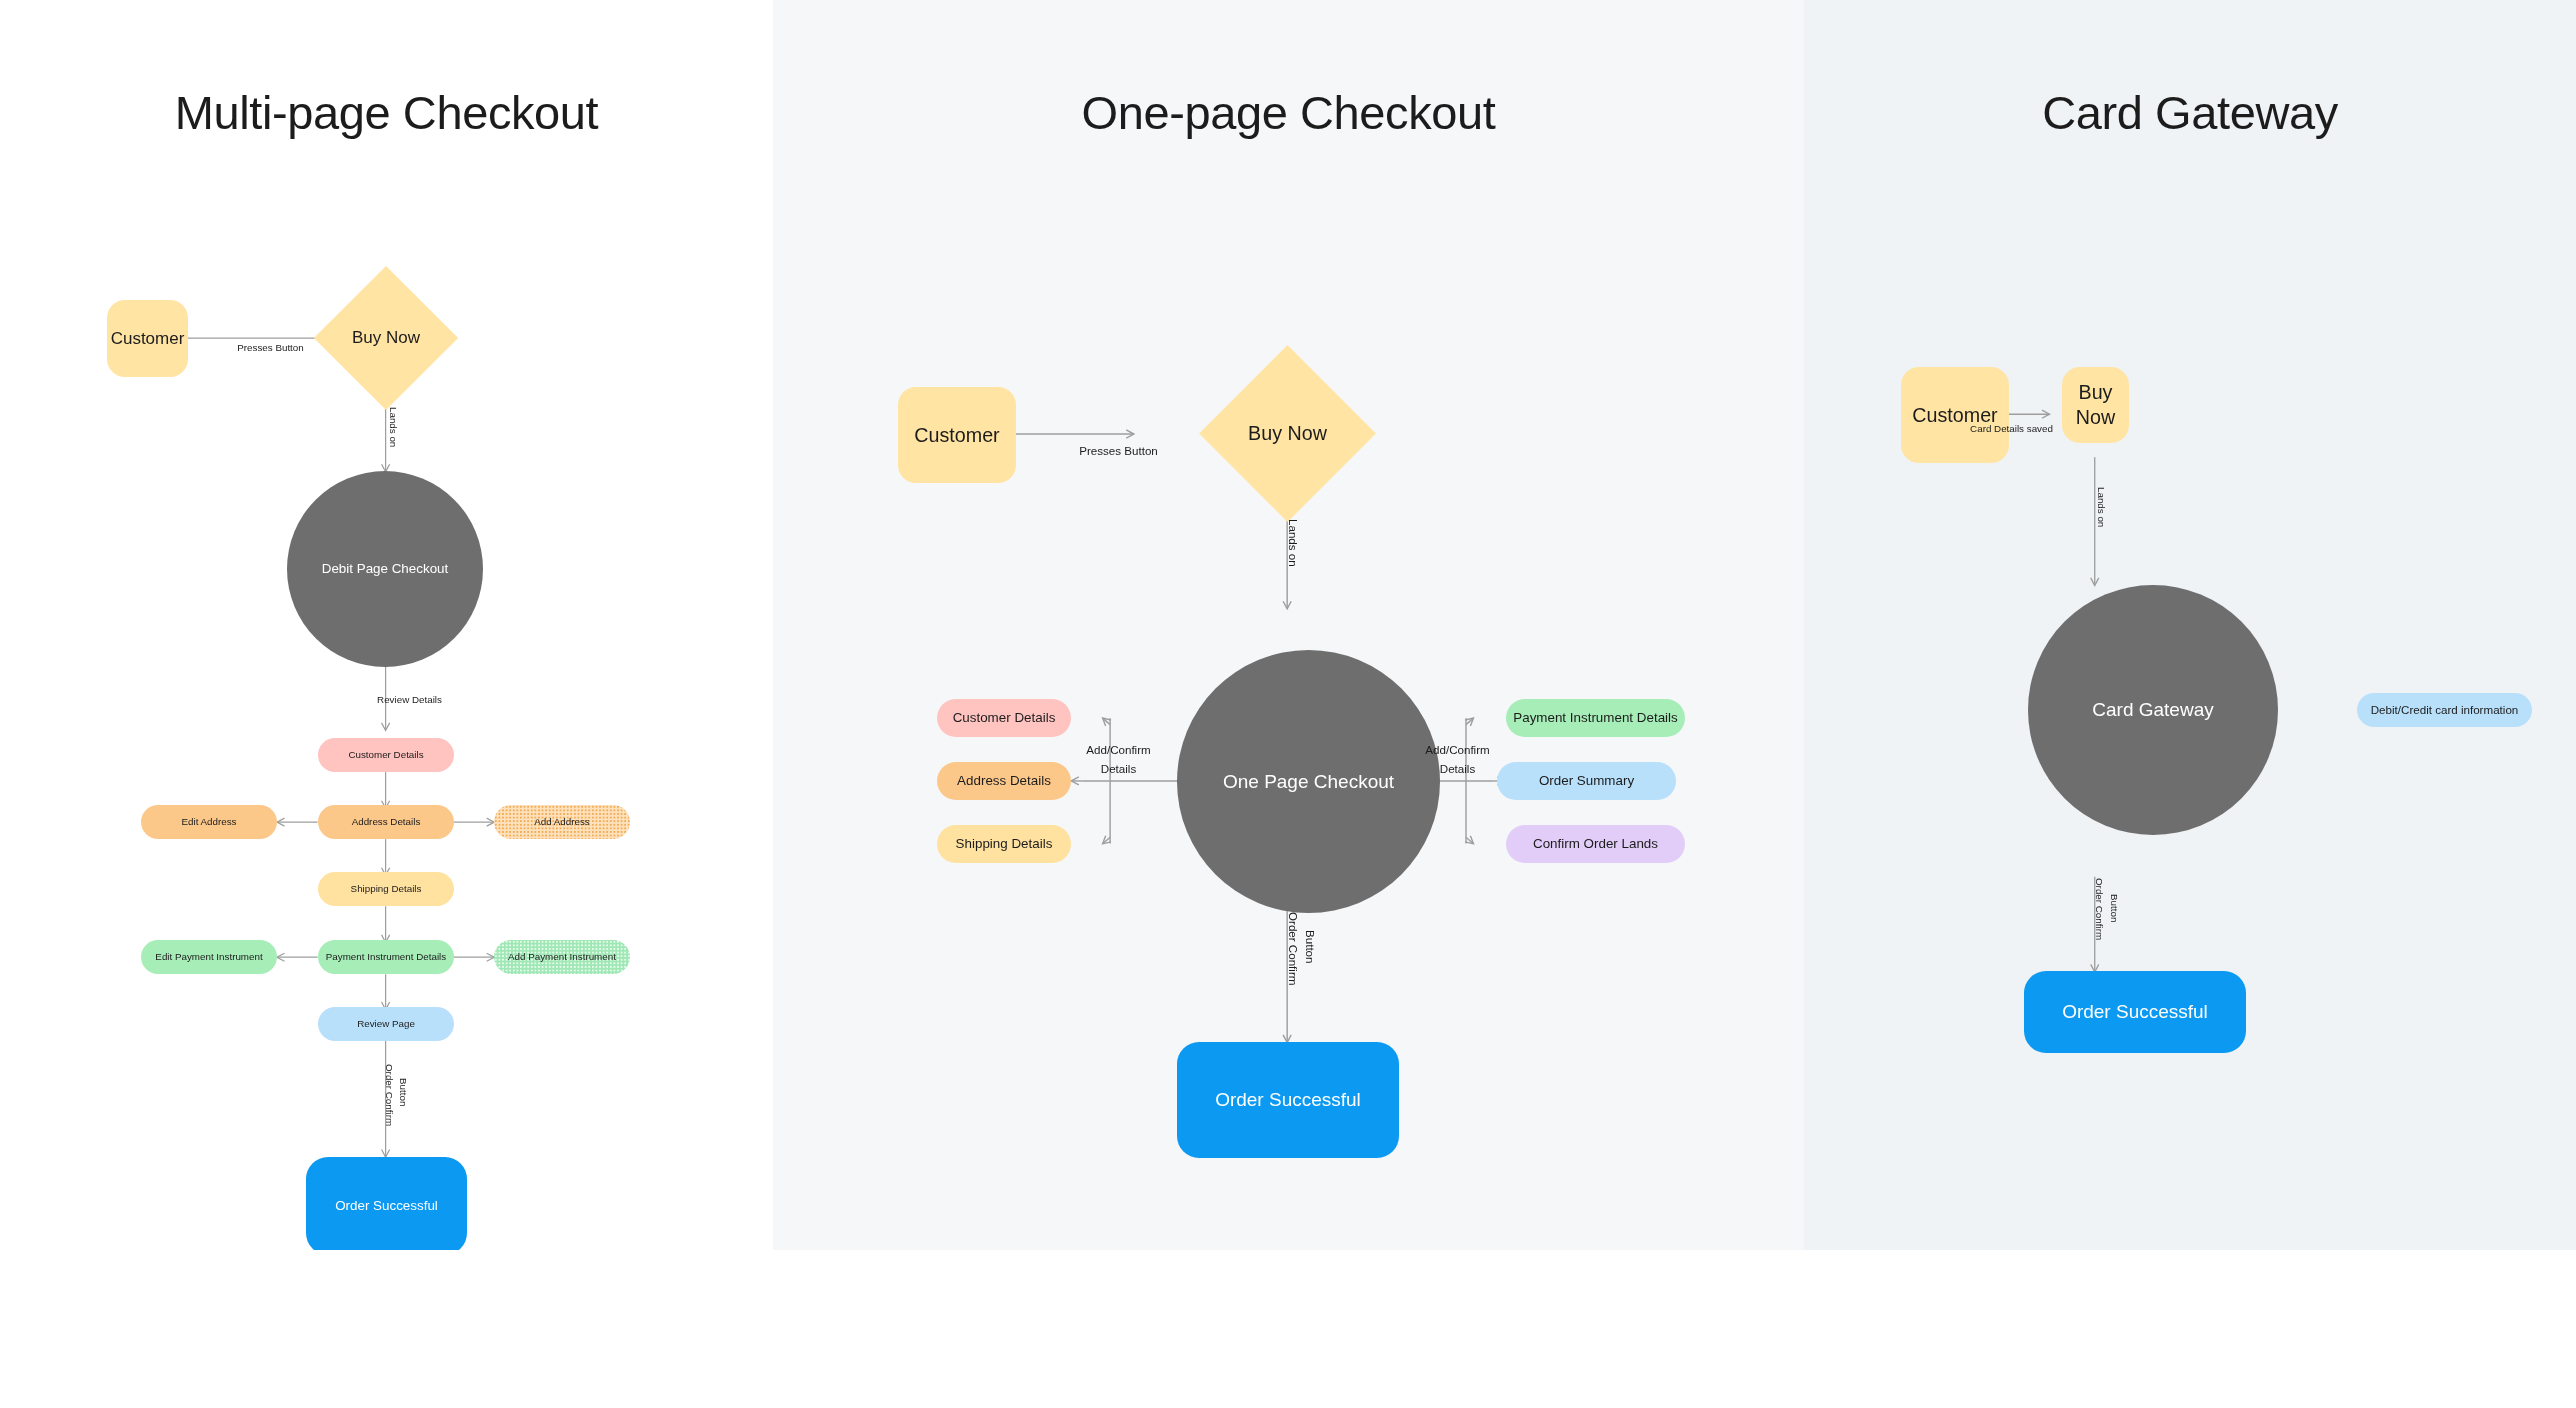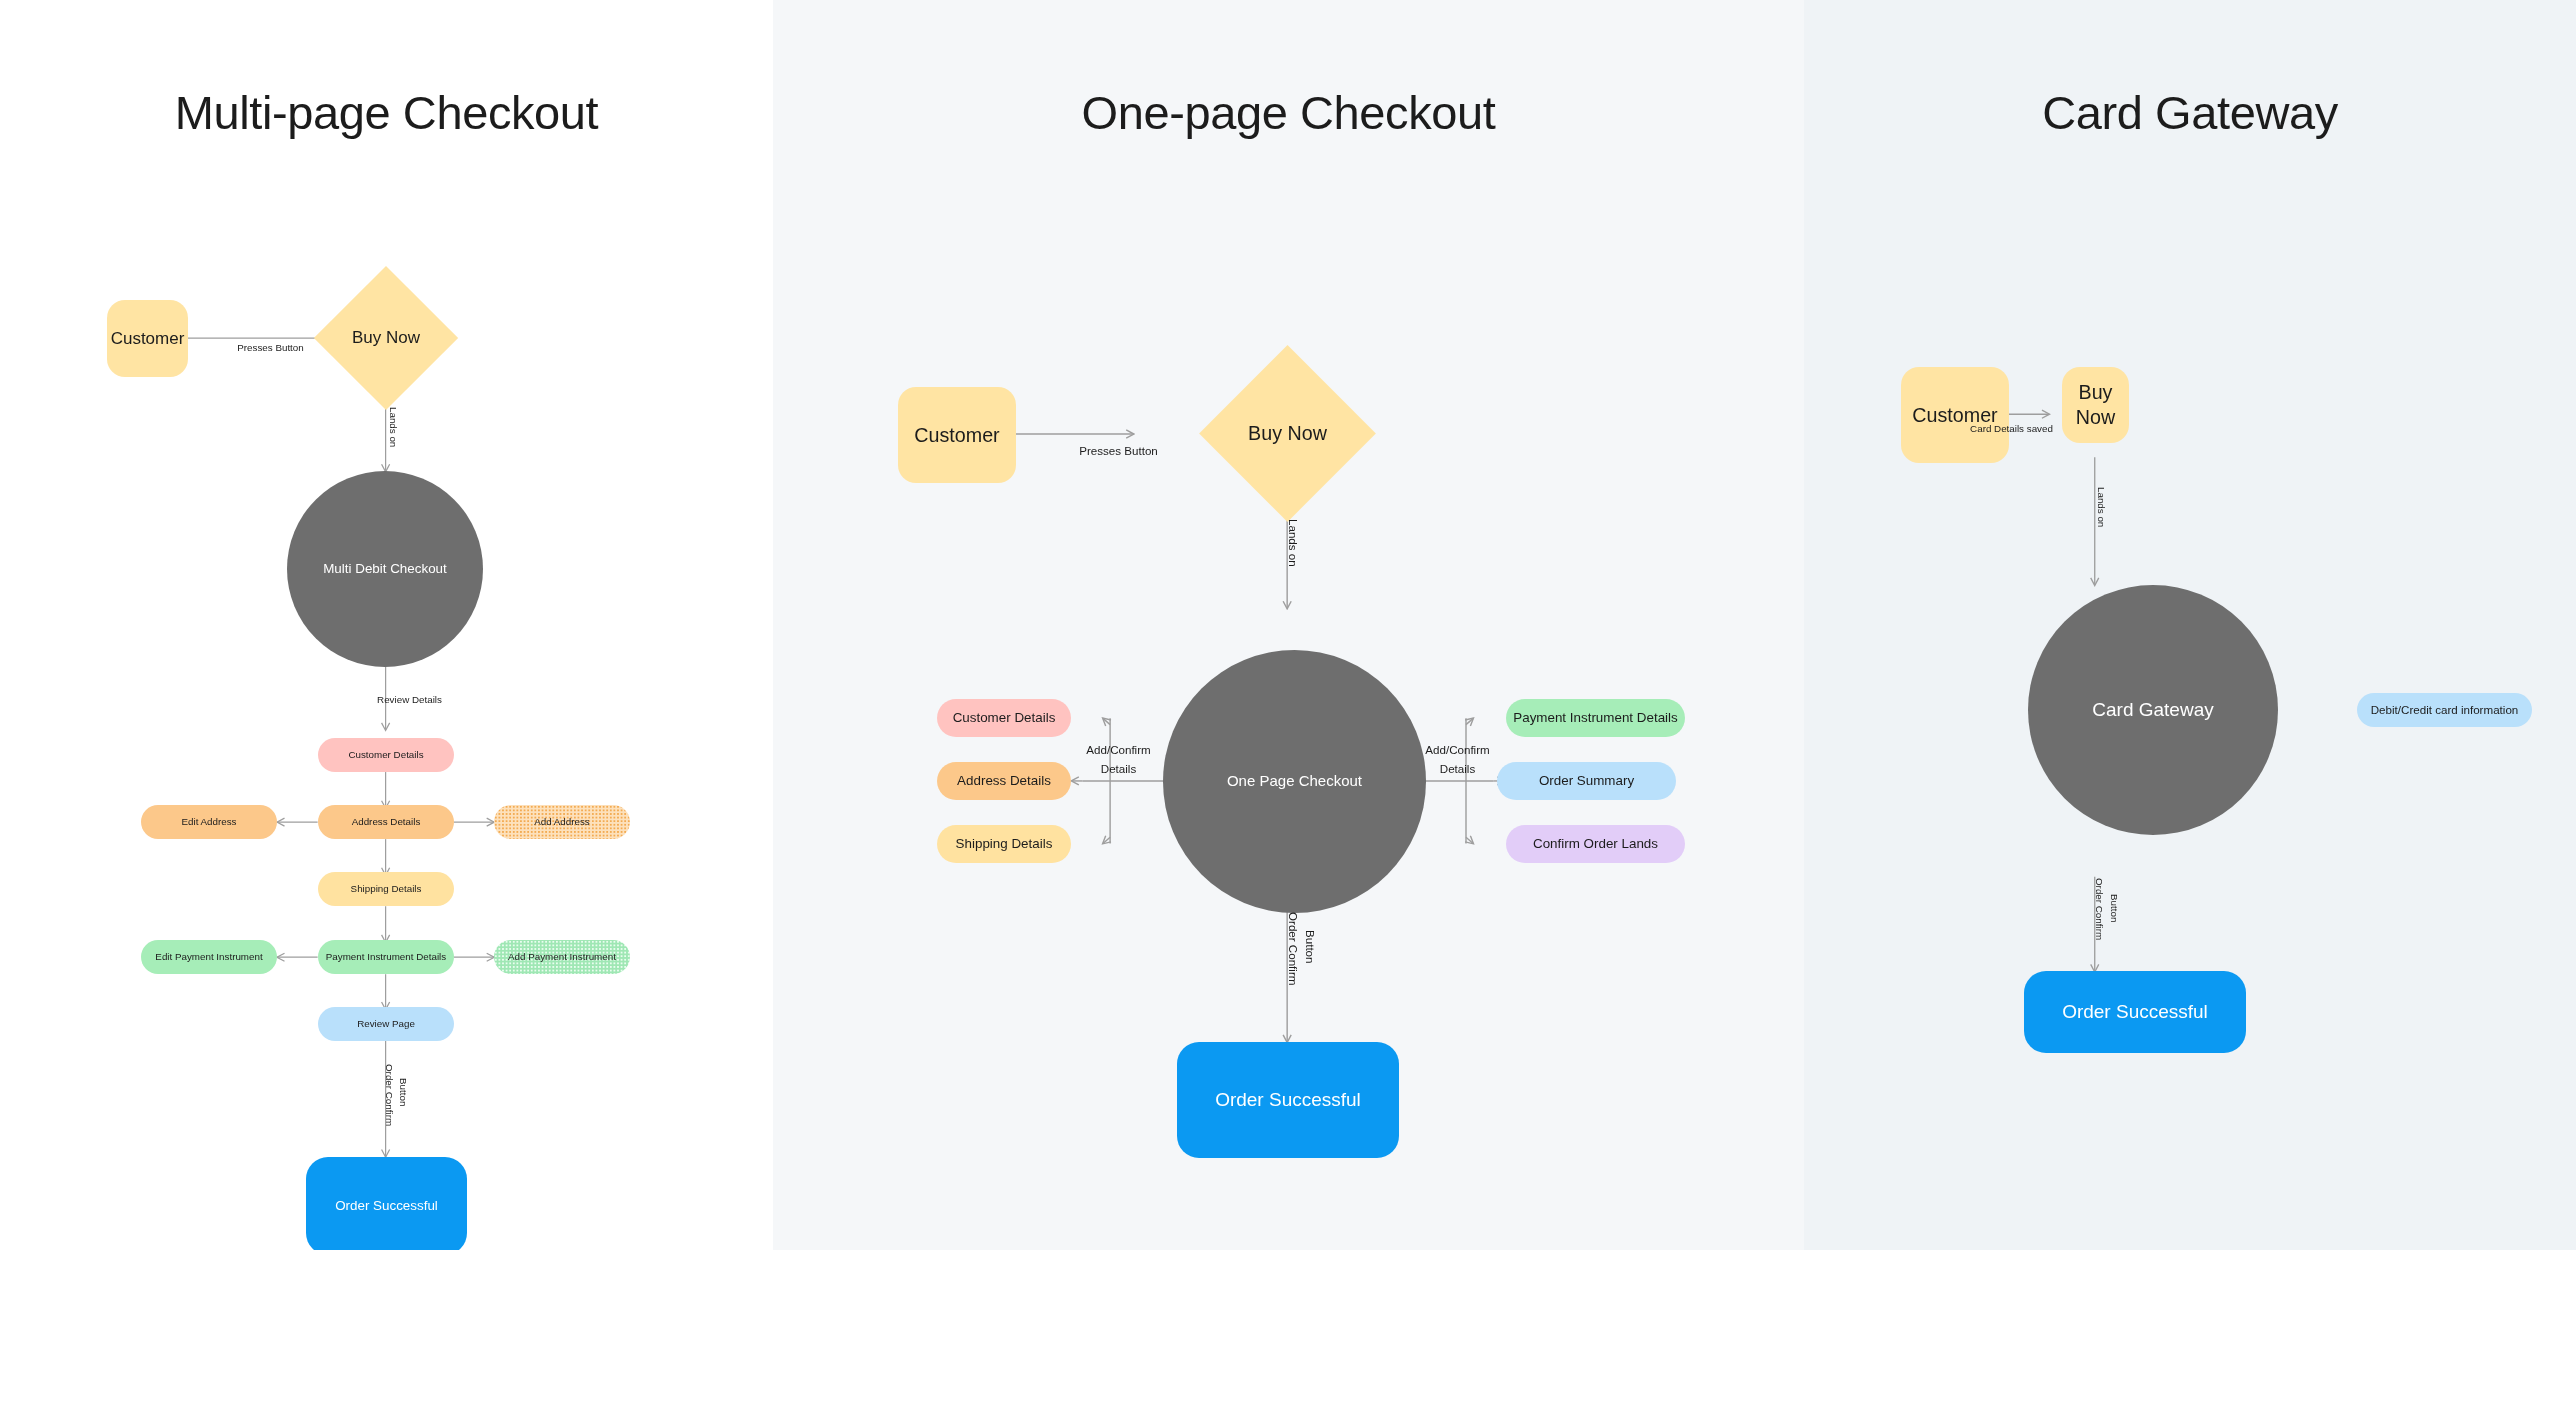--- a/index.html
+++ b/index.html
@@ -190,21 +190,21 @@
     <div class="node n-customer" style="left:107px; top:300px; width:81px; height:77px;">
       <span>Customer</span>
     </div>
 
     <div class="diamond-wrap" style="left:335px; top:287px; width:102px; height:102px;">
       <div class="diamond-shape"></div>
       <div class="diamond-label">Buy Now</div>
     </div>
 
     <div class="node n-circle" style="left:287px; top:471px; width:196px; height:196px; font-size:13.4px;">
-      <span>Multi Debit Checkout</span>
+      <span>Debit Page Checkout</span>
     </div>
 
     <div class="node n-pill c-pink" style="left:318px; top:738px; width:136px; height:34px;">
       <span>Customer Details</span>
     </div>
 
     <div class="node n-pill c-orange" style="left:141px; top:805px; width:136px; height:34px;">
       <span>Edit Address</span>
     </div>
 
@@ -294,21 +294,21 @@
 
     <div class="node n-customer" style="left:125px; top:387px; width:118px; height:96px; font-size:19.7px;">
       <span>Customer</span>
     </div>
 
     <div class="diamond-wrap" style="left:452px; top:371px; width:125px; height:125px;">
       <div class="diamond-shape"></div>
       <div class="diamond-label" style="font-size:19.7px;">Buy Now</div>
     </div>
 
-    <div class="node n-circle" style="left:390px; top:650px; width:263px; height:263px; font-size:15px;text-align:right;">
+    <div class="node n-circle" style="left:404px; top:650px; width:263px; height:263px; font-size:19px;text-align:right;">
       <span>One Page Checkout</span>
     </div>
 
     <div class="node n-pill big c-pink" style="left:164px; top:699px; width:134px; height:38px;">
       <span>Customer Details</span>
     </div>
     <div class="node n-pill big c-orange" style="left:164px; top:762px; width:134px; height:38px;">
       <span>Address Details</span>
     </div>
     <div class="node n-pill big c-yellow" style="left:164px; top:825px; width:134px; height:38px;">

